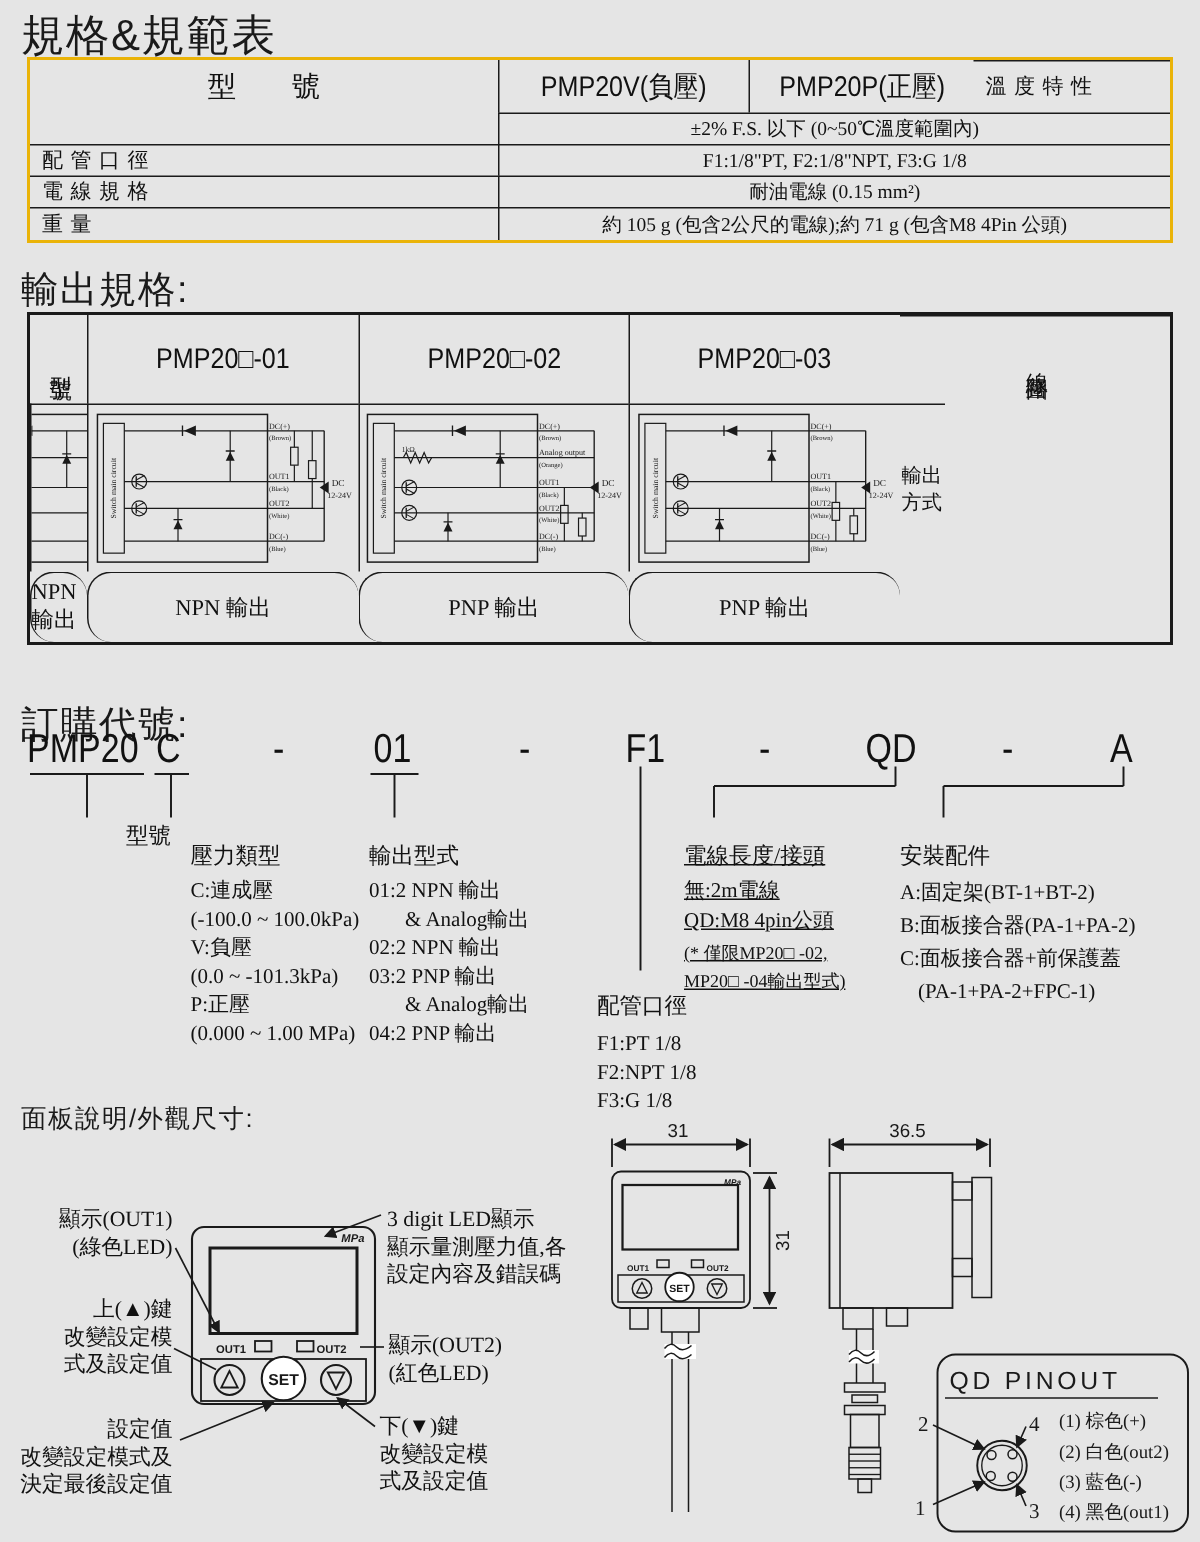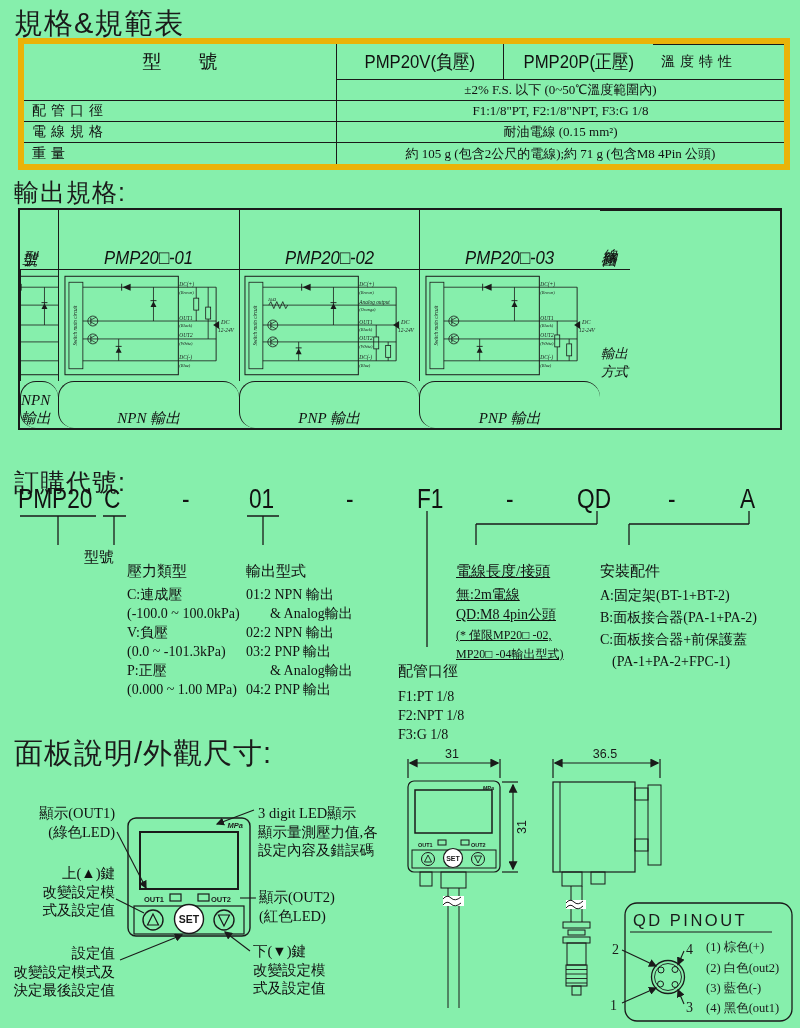--- a/index.html
+++ b/index.html
@@ -1,36 +1,36 @@
 <!DOCTYPE html>
 <html><head>
 <meta charset="utf-8">
 <style>
   html,body{margin:0;padding:0;background:#fff;}
-  #page{position:relative;width:800px;height:1028px;background:#86efac;color:#111;
+  #page{position:relative;width:800px;height:1028px;background:#e5e5e5;color:#111;
         font-family:"Liberation Serif",serif;overflow:hidden;}
   .abs{position:absolute;}
   .sec-title{font-family:"Liberation Sans",sans-serif;font-weight:400;color:#1a1a1a;letter-spacing:1px;}
   
-  .spec-table{left:18px;top:38px;width:760px;border:6px solid #eab308;display:grid;
+  .spec-table{left:18px;top:38px;width:760px;border:2px solid #eab308;display:grid;
               grid-template-columns:312px 167px 150px 131px;grid-template-rows:35px 21px 21px 21px 22px;}
   .spec-table>div{border-left:1px solid #1a1a1a;border-top:1px solid #1a1a1a;
                   display:flex;align-items:center;justify-content:center;overflow:hidden;}
   .spec-table>div.c1{border-left:none;}
   .spec-table>div.r1{border-top:none;}
   .th-model{font-size:19px;letter-spacing:.85em;text-indent:.85em;}
   .th-col{font-family:"Liberation Sans",sans-serif;font-size:19px;}
   .row-label{justify-content:flex-start !important;padding-left:8px;font-size:14px;letter-spacing:5px;}
   .row-val{grid-column:2/5;font-size:13px;}
   .condc{display:inline-block;transform:scaleX(.88);}
   
   .out-table{left:18px;top:208px;width:760px;border:2px solid #1a1a1a;display:grid;
              grid-template-columns:38px 180.5px 180.5px 180.5px 180.5px;grid-template-rows:59px 112px 47px;}
   .out-table>div{border-left:1px solid #1a1a1a;border-top:1px solid #1a1a1a;
-                 display:flex;align-items:flex-end;justify-content:center;overflow:hidden;font-style:italic;}
+                 display:flex;align-items:center;justify-content:center;overflow:hidden;}
   .out-table>div.c1{border-left:none;}
   .out-table>div.r1{border-top:none;}
   .vhead{writing-mode:vertical-rl;text-orientation:upright;font-size:15px;letter-spacing:2px;}
   .whead{font-size:13.5px;width:30px;line-height:18px;text-align:center;white-space:normal;}
   .model-cell{font-family:"Liberation Sans",sans-serif;font-size:19px;}
   .outway{font-size:15px;border-radius:16px;}
   .circuit{width:180px;height:110px;}
   
   .code-part{font-family:"Liberation Sans",sans-serif;font-size:27px;font-weight:400;
              transform:scaleX(.84);transform-origin:0 50%;white-space:nowrap;}
@@ -346,21 +346,21 @@
     <div class="ind2" style="line-height:22px;">(PA-1+PA-2+FPC-1)</div>
   </div>
 
   <div class="abs oblock" style="left:398px;top:648px;">
     <div class="t" style="margin-bottom:6px;">配管口徑</div>
     <div>F1:PT 1/8</div>
     <div>F2:NPT 1/8</div>
     <div>F3:G 1/8</div>
   </div>
 
-  <div class="abs sec-title" style="left:14px;top:734px;font-size:29px;">面板說明/外觀尺寸:</div>
+  <div class="abs sec-title" style="left:14px;top:734px;font-size:17px;">面板說明/外觀尺寸:</div>
 
   <svg class="abs" style="left:0;top:748px;width:800px;height:280px;" viewBox="0 748 800 280">
     <defs>
       <marker id="arr" viewBox="0 0 10 10" refX="8.5" refY="5" markerWidth="7.5" markerHeight="7.5" orient="auto-start-reverse">
         <path d="M0,0 L10,5 L0,10 z" fill="#1a1a1a"></path>
       </marker>
     </defs>
 
     <g fill="none" stroke="#1a1a1a" stroke-width="1.4">
       <rect x="128" y="818" width="122" height="118" rx="8"></rect>

